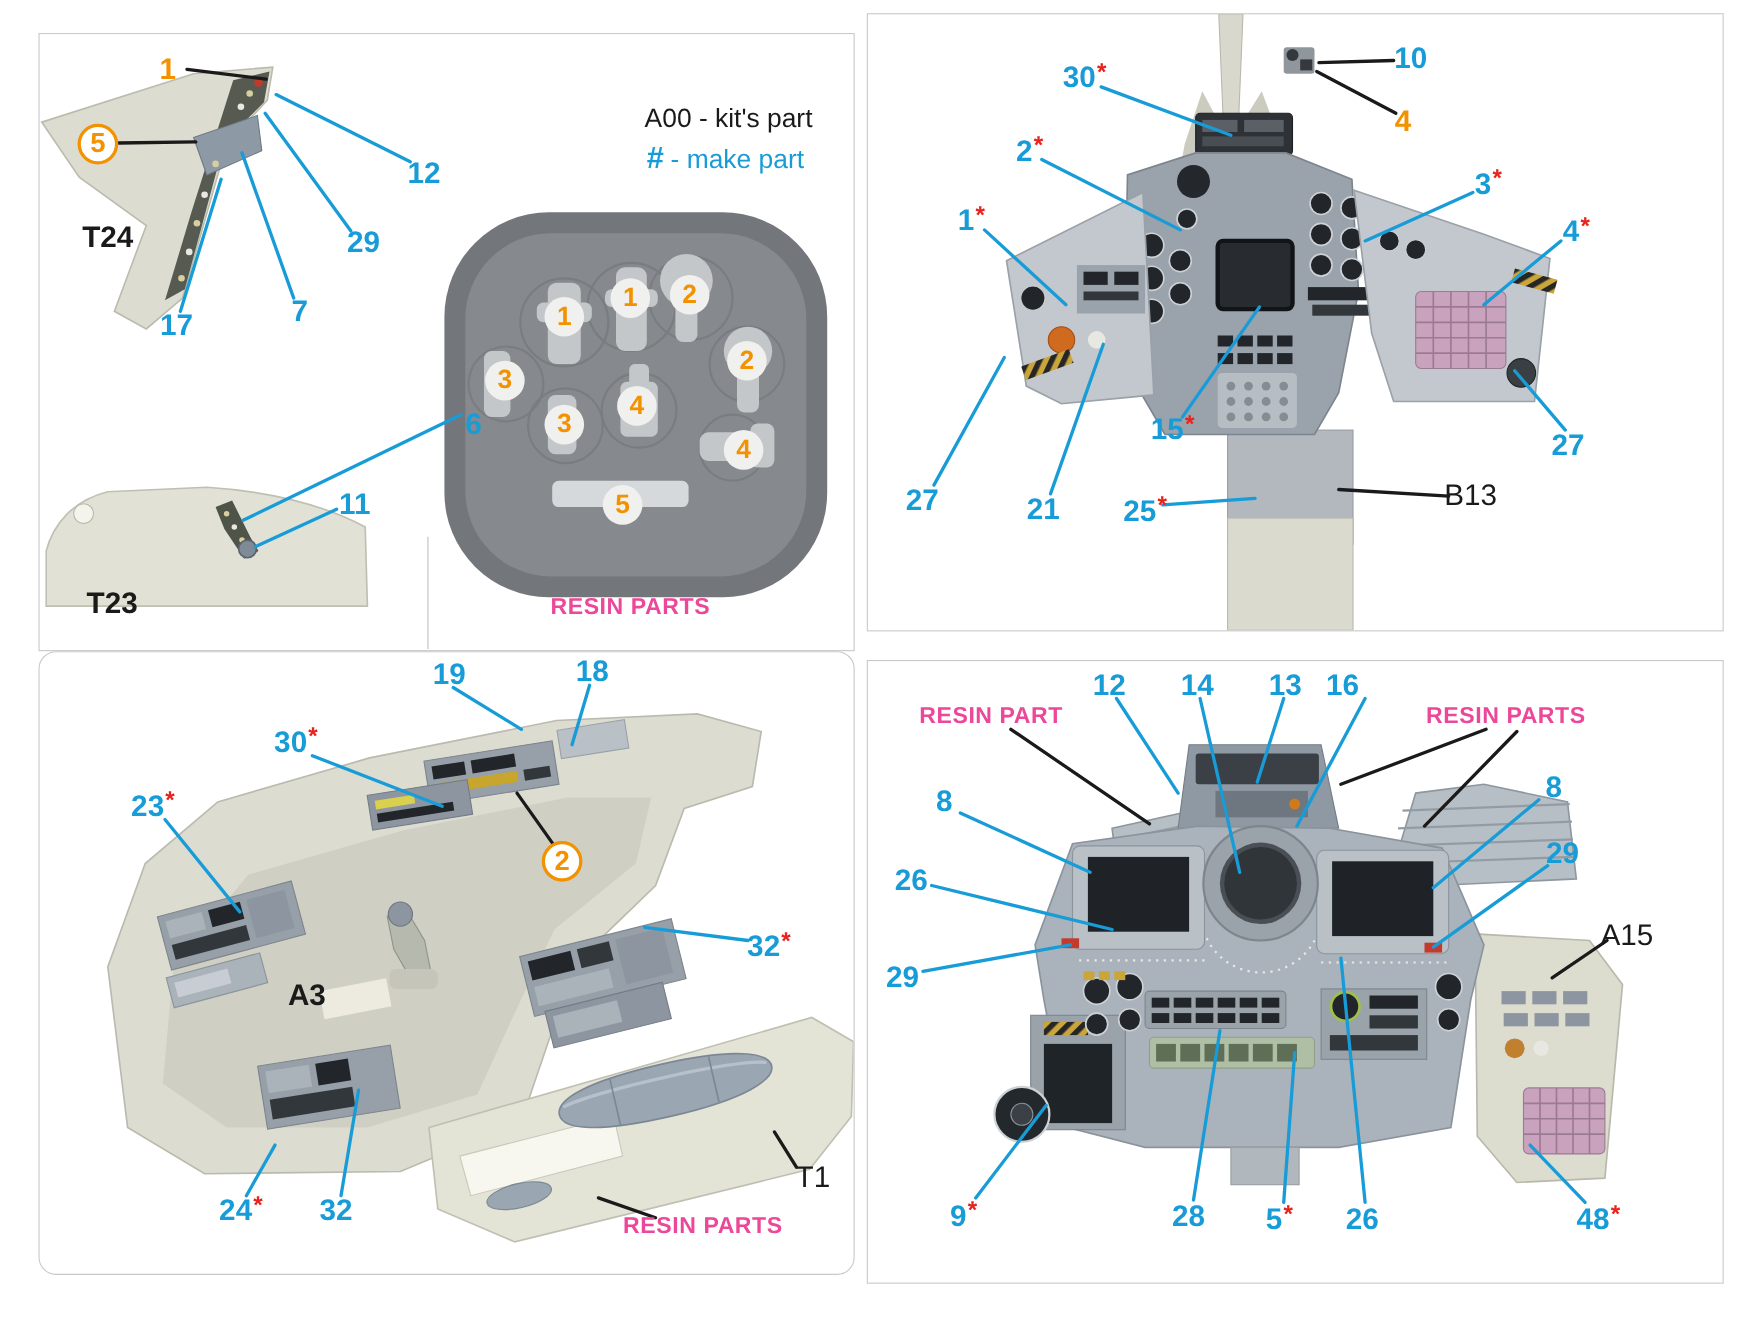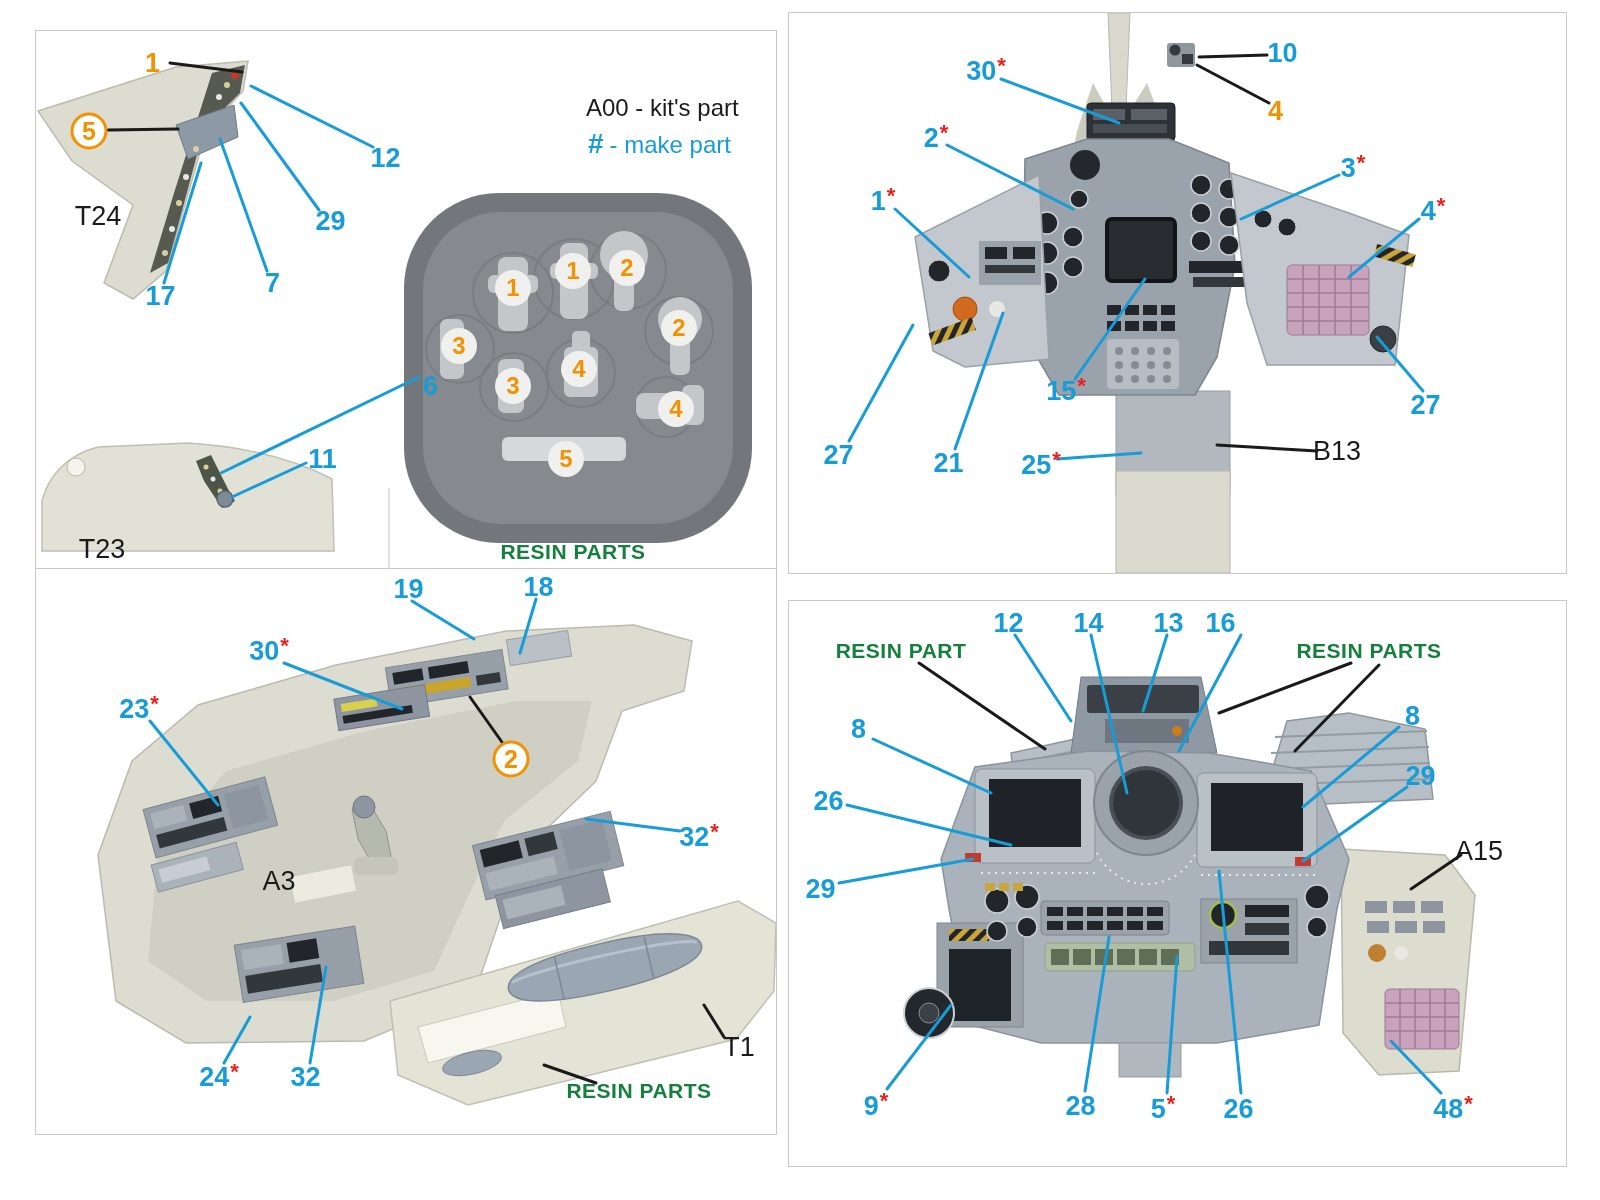--- a/index.html
+++ b/index.html
@@ -1,32 +1,32 @@
 <!DOCTYPE html>
 <html><head>
 <meta charset="utf-8">
 <style>
   html,body{margin:0;padding:0;background:#fff;}
   body{width:1600px;height:1200px;position:relative;font-family:"Liberation Sans",sans-serif;overflow:hidden;}
   .page{position:absolute;inset:0;background:#fff;}
   .quad{position:absolute;border:1px solid #c9c9c9;background:#fff;}
   .q1{left:35px;top:30px;width:740px;height:560px;}
   .q2{left:788px;top:12px;width:777px;height:560px;}
-  .q3{left:35px;top:568px;width:740px;height:565px;}
+  .q3{left:35px;top:592px;width:740px;height:565px;border-radius:16px;}
   .q4{left:788px;top:600px;width:777px;height:565px;}
   .quad svg{position:absolute;left:0;top:0;}
   .co{position:absolute;transform:translate(-50%,-50%);font-size:27px;font-weight:700;white-space:nowrap;line-height:1;z-index:3;}
   .co.blue{color:#189cd8;}
   .co.orange{color:#f39200;}
   .co .ast{position:relative;top:-7px;margin-left:1px;color:#e8231d;font-size:22px;font-weight:700;}
   .co.circle{width:37px;height:37px;border:3px solid #f39200;border-radius:50%;background:#fff;display:flex;align-items:center;justify-content:center;font-size:25px;box-sizing:border-box;}
-  .plabel{position:absolute;transform:translate(-50%,-50%);font-weight:400;color:#1a1a1a;font-size:27px;white-space:nowrap;z-index:3;}
+  .plabel{position:absolute;transform:translate(-50%,-50%);font-weight:700;color:#1a1a1a;font-size:27px;white-space:nowrap;z-index:3;}
   .plabel.reg{font-weight:400;}
   .sprue-num{position:absolute;transform:translate(-50%,-50%);width:36px;height:36px;border-radius:50%;background:#f0f1ef;color:#f39200;font-weight:700;font-size:24px;display:flex;align-items:center;justify-content:center;z-index:3;}
-  .resin{position:absolute;transform:translate(-50%,-50%);color:#15803d;font-weight:700;font-size:21px;letter-spacing:.5px;white-space:nowrap;z-index:3;}
+  .resin{position:absolute;transform:translate(-50%,-50%);color:#ec4899;font-weight:700;font-size:21px;letter-spacing:.5px;white-space:nowrap;z-index:3;}
   .lg{position:absolute;white-space:nowrap;z-index:3;line-height:1.1;}
   .lg .star{color:#e8231d;font-size:38px;font-weight:700;line-height:0;position:relative;top:9px;}
   .lg .bl{color:#189cd8;font-size:24px;margin-left:6px;}
   .lg .bk{color:#1a1a1a;font-size:24px;}
   .lg .hash{color:#189cd8;font-weight:700;font-size:28px;}
   .watermark{position:absolute;left:36px;top:1042px;font-size:86px;font-weight:700;letter-spacing:4px;color:rgba(185,185,185,.55);text-shadow:2px 2px 1px rgba(255,255,255,.9);font-family:"DejaVu Sans",sans-serif;z-index:6;pointer-events:none;}
 </style>
 </head>
 <body>
 

